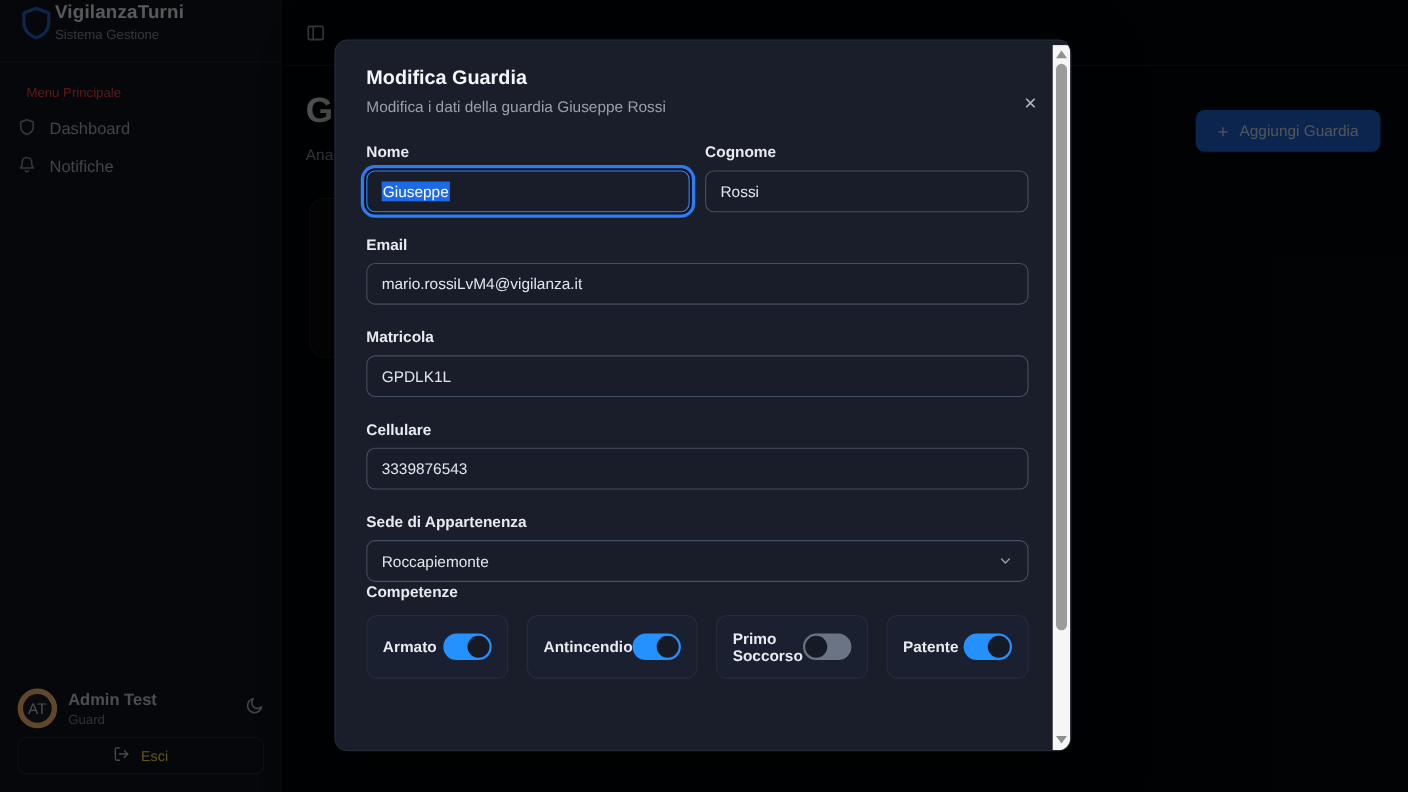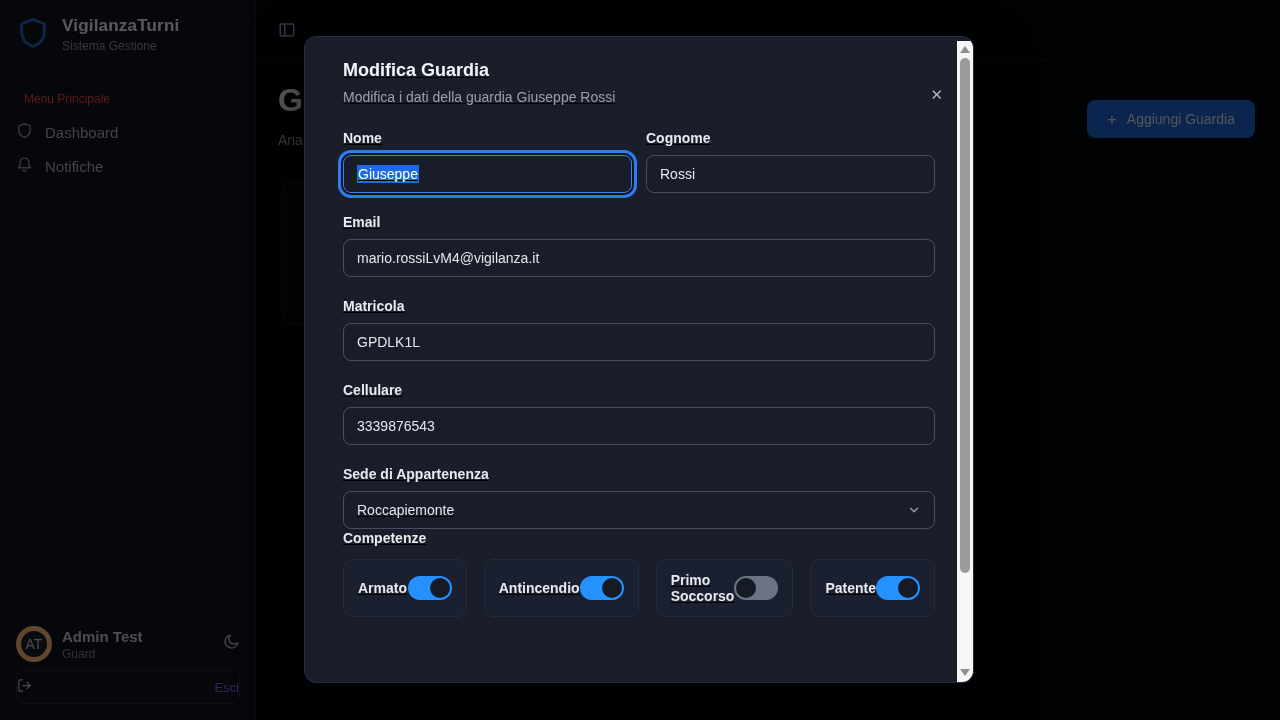--- a/index.html
+++ b/index.html
@@ -2,41 +2,41 @@
 <html><head>
 <meta charset="utf-8">
 <style>
   * { margin:0; padding:0; box-sizing:border-box; }
   html,body { width:1280px; height:720px; overflow:hidden; background:#05070a;
               font-family:"Liberation Sans", sans-serif; }
 
   
   .sidebar { position:absolute; left:0; top:0; width:256px; height:720px;
              background:#10141b; border-right:1px solid #1b202a; z-index:1; }
-  .brand { display:flex; align-items:flex-start; gap:12px; padding:16px 16px 18px 16px; }
+  .brand { display:flex; align-items:flex-end; gap:0; padding:1px 16px 18px 16px; }
   .brand-logo { width:34px; height:34px; flex:0 0 auto; }
   .brand-title { font-size:17px; font-weight:bold; color:#e8eaee; letter-spacing:.2px; }
   .brand-sub { font-size:12px; color:#8a919c; margin-top:3px; }
   .sb-divider { border-top:1px solid #1c212b; }
   .sb-section { font-size:12px; color:#ef4444; padding:20px 16px 8px 24px; }
   .sb-item { display:flex; align-items:center; gap:12px; height:32px; padding:0 16px;
              color:#aab0ba; font-size:15px; margin:2px 0; cursor:pointer; }
   .sb-item svg { flex:0 0 auto; }
   .sb-user { position:absolute; left:0; bottom:58px; width:256px; display:flex;
              align-items:center; padding:0 16px; gap:10px; }
   .avatar { width:36px; height:36px; border-radius:50%; background:#1a1f29;
             border:5px solid #fdba74; color:#c3c8d1; font-size:14px;
             display:flex; align-items:center; justify-content:center; }
   .sb-user-name { font-size:15px; font-weight:bold; color:#c6cbd3; }
   .sb-user-role { font-size:12px; color:#7c838e; margin-top:2px; }
   .theme-toggle { margin-left:auto; color:#aab0ba; cursor:pointer; }
   .logout-btn { position:absolute; left:16px; bottom:16px; width:224px; height:34px;
                 border:1px solid #262b35; border-radius:8px; background:transparent;
-                color:#8b5cf6; font-size:13px; display:flex; align-items:center;
-                justify-content:space-between; gap:10px; cursor:pointer; }
+                color:#fde047; font-size:13px; display:flex; align-items:center;
+                justify-content:center; gap:10px; cursor:pointer; }
 
   
   .main { position:absolute; left:256px; top:0; width:1024px; height:720px; z-index:1; }
   .topbar { height:60px; border-bottom:1px solid #12161d; display:flex;
             align-items:center; padding:0 22px; }
   .panel-btn { color:#8b929e; cursor:pointer; display:flex; }
   .page-title { position:absolute; left:22px; top:82px; font-size:32px; font-weight:bold;
                 color:#e8eaee; }
   .page-sub { position:absolute; left:22px; top:132px; font-size:14px; color:#9aa1ac; }
   .bg-card { position:absolute; left:25px; top:180px; width:320px; height:145px;
@@ -44,21 +44,21 @@
   .add-btn { position:absolute; right:25px; top:100px; height:38px; padding:0 20px;
              border:none; border-radius:8px; background:#1e63cf; color:#d6dce6;
              font-size:14px; display:flex; align-items:center; gap:10px; cursor:pointer; }
   .add-plus { font-size:17px; line-height:1; }
 
   
   .overlay { position:absolute; inset:0; background:rgba(0,0,0,.62); z-index:5; }
   .modal { position:absolute; left:304px; top:36px; width:670px; height:647px;
            background:#1a1e2a; border:1px solid #262c3a; border-radius:12px;
            box-shadow:0 24px 60px rgba(0,0,0,.55); overflow:hidden; z-index:10; }
-  .modal-inner { padding:20px 38px 0 38px;text-decoration:underline; }
+  .modal-inner { padding:20px 38px 0 28px; }
   .modal-title { font-size:18px; font-weight:bold; color:#f3f5f8; line-height:26px; }
   .modal-sub { font-size:14px; color:#98a0ab; line-height:20px; margin-top:4px; }
   .modal-close { position:absolute; top:50px; right:30px; color:#aeb4bd; font-size:15px;
                  cursor:pointer; line-height:1; }
 
   .grid2 { display:grid; grid-template-columns:1fr 1fr; column-gap:14px; }
   .field { margin-top:20px; }
   .field.first { margin-top:22px; }
   .flabel { display:block; font-size:14px; font-weight:bold; color:#e7eaef;
             line-height:18px; margin-bottom:8px; }

